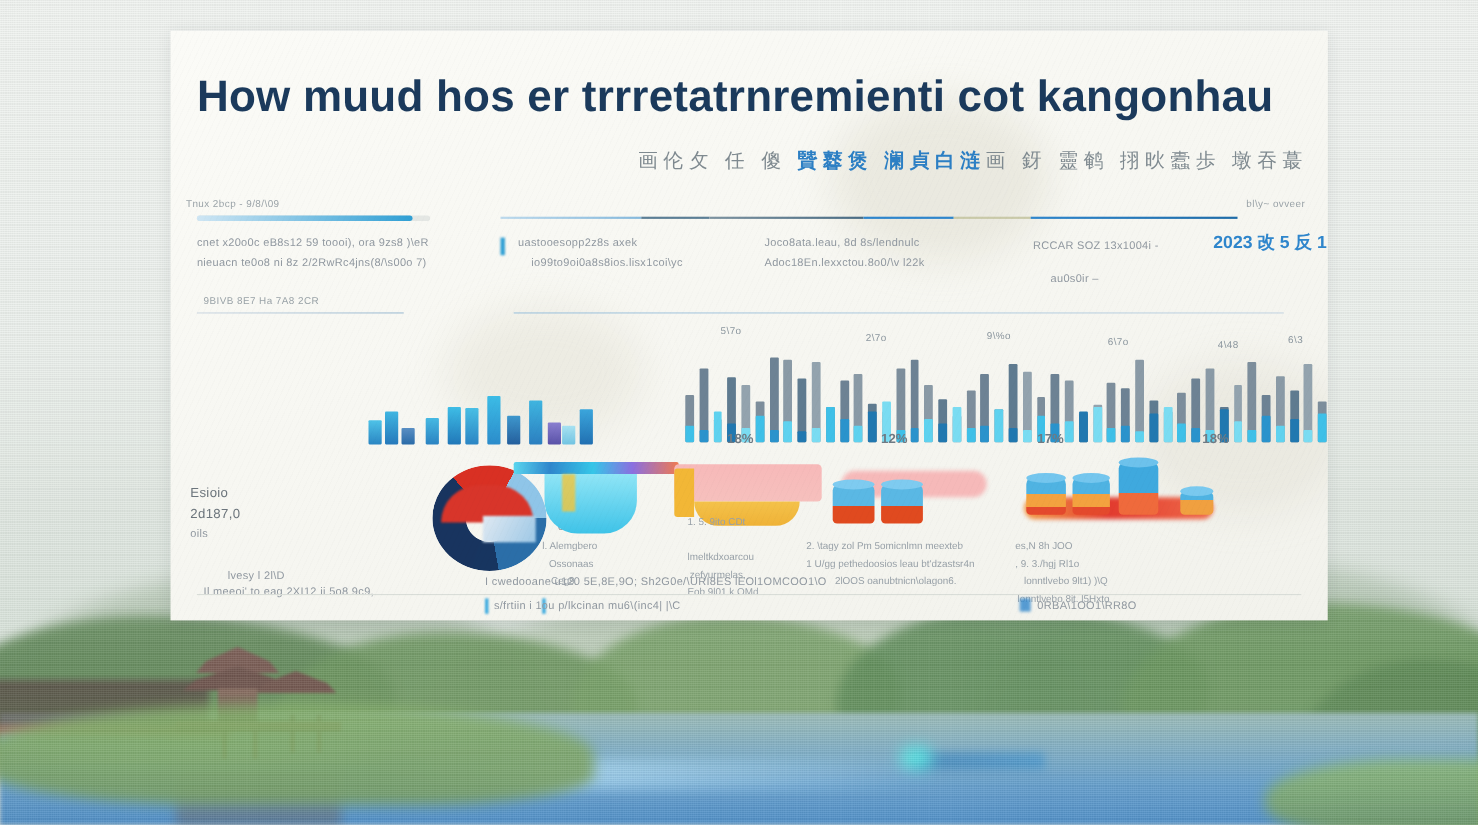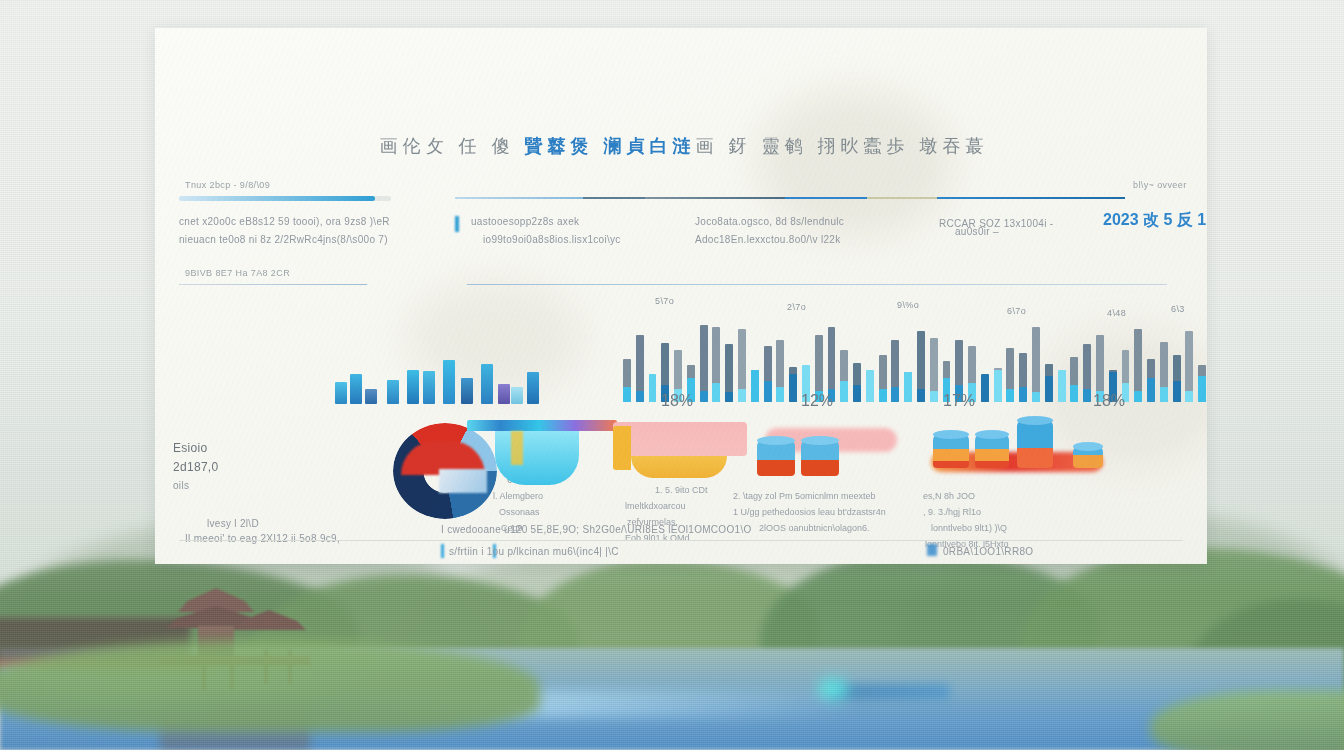--- a/index.html
+++ b/index.html
@@ -144,21 +144,21 @@
   .ps3{ left:880px; top:300px; width:190px; height:140px; background:rgba(195,190,165,.18);}
 
   
   .title {
     position:absolute; left:24px; top:38px; width:1010px;
     font-size:40px; font-weight:700; letter-spacing:.2px;
     color:#1b3a5c; white-space:nowrap;
   }
   .subtitle-row {
     position:absolute; left:24px; top:106px; width:1010px;
-    text-align:center; font-size:18px; letter-spacing:5px;
+    text-align:right; font-size:18px; letter-spacing:5px;
     color:#7f8a90; filter:blur(.5px);
   }
   .subtitle-row .hl { color:#2c7fc4; font-weight:700; }
 
   
   .bar-track {
     position:absolute; height:5px; border-radius:3px; background:#e4e7e4;
   }
   .bar-fill { position:absolute; height:5px; border-radius:3px; }
 
@@ -207,21 +207,21 @@
     background:#d8352a; border-radius:40px 40px 0 0; filter:blur(1px);
   }
   .donut-lite {
     position:absolute; left:46px; top:46px; width:48px; height:24px;
     background:linear-gradient(120deg,#dfe9f2,#9ec8e6); filter:blur(1.2px);
   }
 
   
   .card { position:absolute; width:128px; height:66px; filter:blur(.5px); }
   .card-pct {
-    position:absolute; font-size:16px; font-weight:400; color:#6e7a84;
+    position:absolute; font-size:12px; font-weight:700; color:#6e7a84;
     filter:blur(.6px);
   }
   .card-cap {
     position:absolute; font-size:9px; color:#98a1a8; line-height:1.45;
     filter:blur(.6px); white-space:nowrap;
   }
 
   .cyl { position:absolute; border-radius:6px 6px 4px 4px; filter:blur(.4px); }
   .cyl-top { position:absolute; height:9px; border-radius:50%; }
 
@@ -272,51 +272,52 @@
   <div class="grain"></div>
   <div class="vignette"></div>
 </div>
 
 <div id="poster">
 
   <div class="paper-stain ps1"></div>
   <div class="paper-stain ps2"></div>
   <div class="paper-stain ps3"></div>
 
+  <div class="title">How muud hos er trrretatrnremienti cot kangonhau</div>
 
   <div class="subtitle-row">
     <span>画伦攵 任 傻 </span><span class="hl">贒鼛煲 澜貞白涟</span><span>画 釾    靈鹌 挧炚蠹歩 墩吞蕞</span>
   </div>
 
-  <div class="micro-label" style="left:30px;top:152px;text-align:right;">Tnux 2bcp - 9/8/\09</div>
+  <div class="micro-label" style="left:14px;top:152px;text-align:right;">Tnux 2bcp - 9/8/\09</div>
   <div class="bar-track" style="left:24px;top:168px;width:212px;">
     <div class="bar-fill" style="left:0;top:0;width:196px;background:linear-gradient(90deg,#cfe6f4,#2f9fd4);"></div>
   </div>
 
   <div class="rule" style="left:300px;top:169px;width:128px;background:linear-gradient(90deg,#bcd9ec,#86b9dc);"></div>
   <div class="rule" style="left:428px;top:169px;width:62px;background:#5c7f96;"></div>
   <div class="rule" style="left:490px;top:169px;width:140px;background:linear-gradient(90deg,#7d93a0,#4a6c84);"></div>
   <div class="rule" style="left:630px;top:169px;width:82px;background:#2f86cc;"></div>
   <div class="rule" style="left:712px;top:169px;width:70px;background:#c9c9a8;"></div>
   <div class="rule" style="left:782px;top:169px;width:188px;background:linear-gradient(90deg,#2f86cc,#1f6ca8);"></div>
   <div class="micro-label" style="left:978px;top:152px;">bl\y~ ovveer</div>
 
   <div class="body-line" style="left:24px;top:188px;">cnet x20o0c eB8s12 59 toooi), ora 9zs8 )\eR</div>
   <div class="body-line" style="left:24px;top:206px;">nieuacn te0o8 ni 8z 2/2RwRc4jns(8/\s00o 7)</div>
 
   <div style="position:absolute;left:300px;top:188px;width:4px;height:16px;background:#2f9fd4;filter:blur(1px);"></div>
   <div class="body-line" style="left:316px;top:188px;">uastooesopp2z8s axek</div>
   <div class="body-line" style="left:328px;top:206px;">io99to9oi0a8s8ios.lisx1coi\yc</div>
 
-  <div class="body-line" style="left:540px;top:188px;">Joco8ata.ogsco, 8d 8s/lendnulc</div>
+  <div class="body-line" style="left:540px;top:188px;">Joco8ata.leau, 8d 8s/lendnulc</div>
   <div class="body-line" style="left:540px;top:206px;">Adoc18En.lexxctou.8o0/\v l22k</div>
 
   <div class="body-line" style="left:784px;top:190px;">RCCAR SOZ 13x1004i -</div>
   <div class="kpi-blue" style="left:948px;top:182px;">2023 改 5 反 1l</div>
-  <div class="body-line" style="left:800px;top:198px;text-align:center;">au0s0ir –</div>
+  <div class="body-line" style="left:800px;top:220px;text-align:center;">au0s0ir –</div>
 
   <div class="micro-label" style="left:30px;top:240px;">9BIVB 8E7 Ha 7A8 2CR</div>
   <div class="rule" style="left:24px;top:256px;width:188px;height:1px;background:linear-gradient(90deg,#cfd9e2,#9fbdd3);"></div>
   <div class="rule" style="left:312px;top:256px;width:700px;height:1px;background:linear-gradient(90deg,#9fc3dc,#c6d6e2);"></div>
 
   <div id="mini-chart">
     <div class="mb" style="left:0px;  height:22px; background:linear-gradient(180deg,#4ec3e8,#2a86c3);"></div>
     <div class="mb" style="left:15px; height:30px; background:linear-gradient(180deg,#3fb6e2,#2679bb);"></div>
     <div class="mb" style="left:30px; height:15px; background:linear-gradient(180deg,#5a8fc4,#2a6ba8);"></div>
     <div class="mb" style="left:52px; height:24px; background:linear-gradient(180deg,#46b9e3,#2b83c2);"></div>
@@ -456,21 +457,21 @@
   <div class="card-cap" style="left:338px;top:462px;">l. Alemgbero</div>
   <div class="card-cap" style="left:344px;top:478px;">Ossonaas</div>
   <div class="card-cap" style="left:346px;top:494px;">Ceg9</div>
 
   <div class="card-pct" style="left:646px;top:364px;">12%</div>
   <div class="card" style="left:444px;top:394px;width:160px;">
     <div style="position:absolute;left:14px;top:0;width:134px;height:34px;background:linear-gradient(180deg,#f7b9b9,#f6c0bd);border-radius:4px;"></div>
     <div style="position:absolute;left:14px;top:4px;width:18px;height:44px;background:#f2b736;border-radius:3px 0 0 3px;"></div>
     <div style="position:absolute;left:32px;top:34px;width:96px;height:22px;background:linear-gradient(180deg,#f4c24a,#efb237);border-radius:0 0 22px 22px;"></div>
   </div>
-  <div class="card-cap" style="left:470px;top:456px;margin-left:30px;">1. 5. 9ito CDt</div>
+  <div class="card-cap" style="left:470px;top:440px;">1. 5. 9ito CDt</div>
   <div class="card-cap" style="left:470px;top:472px;">lmeltkdxoarcou</div>
   <div class="card-cap" style="left:472px;top:488px;">zefyurmelas,</div>
   <div class="card-cap" style="left:470px;top:504px;">Eob 9l01 k OMd</div>
 
   <div class="card-pct" style="left:788px;top:364px;">17%</div>
   <div class="card" style="left:580px;top:396px;width:170px;">
     <div style="position:absolute;left:30px;top:4px;width:132px;height:24px;background:#f6b9b9;border-radius:12px;filter:blur(2px);"></div>
     <div class="cyl" style="left:22px;top:16px;width:38px;height:36px;background:linear-gradient(180deg,#5ab8e4 0 56%,#e04a1f 56% 100%);"></div>
     <div class="cyl-top" style="left:22px;top:12px;width:38px;background:#7ecbf0;"></div>
     <div class="cyl" style="left:66px;top:16px;width:38px;height:36px;background:linear-gradient(180deg,#5ab8e4 0 56%,#e04a1f 56% 100%);"></div>

